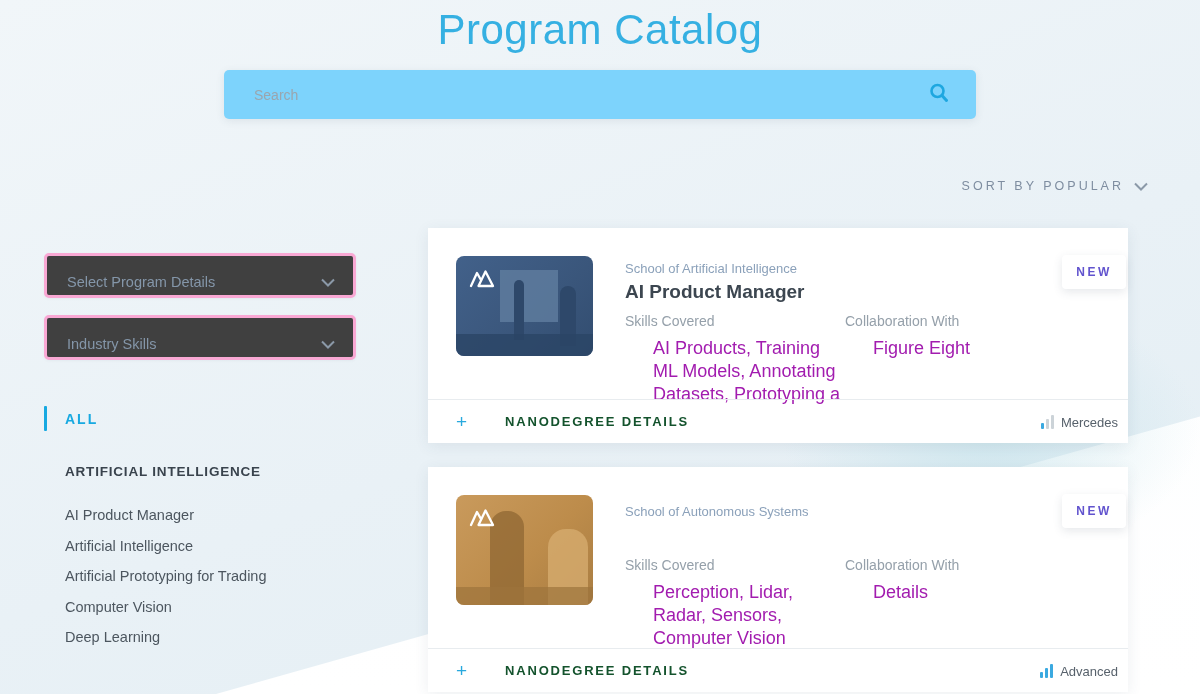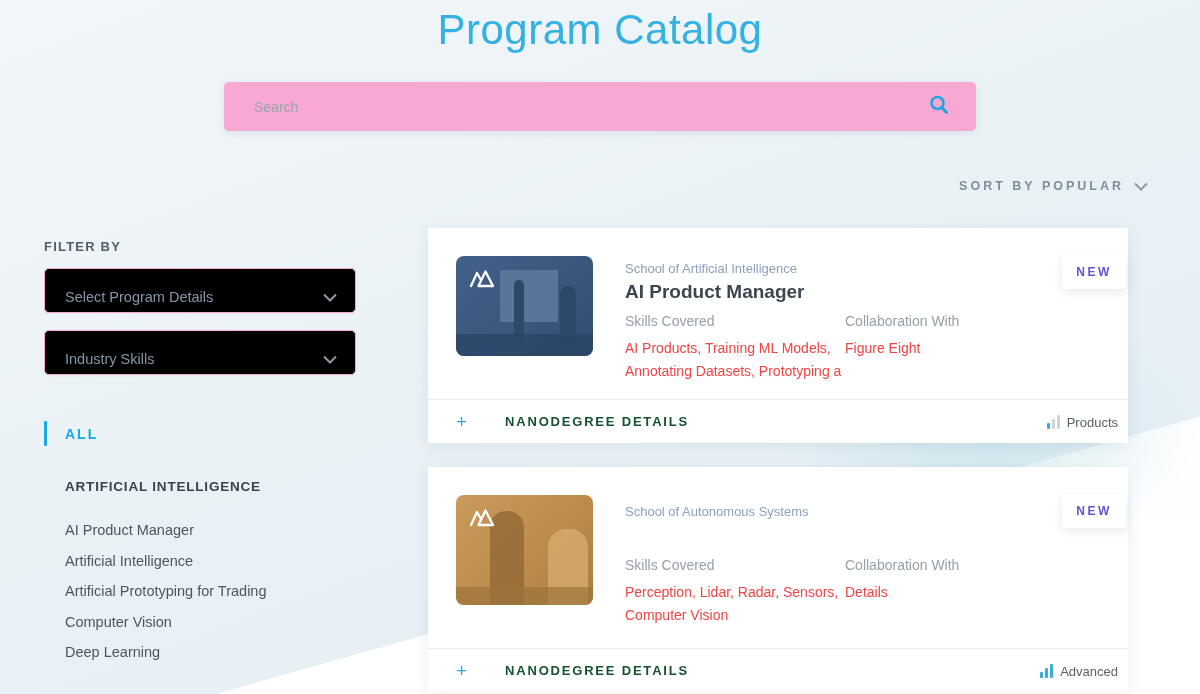--- a/index.html
+++ b/index.html
@@ -23,52 +23,52 @@
     pointer-events: none;
   }
 
   .page-title {
     position: absolute; top: 6px; left: 0; width: 100%;
     text-align: center; font-size: 42px; font-weight: 300;
     color: #35b0e2; letter-spacing: .5px;
   }
 
   .search-wrap {
-    position: absolute; left: 224px; top: 82px; width: 752px; height: 49px;
-    background: #f9a8d4; border-radius: 5px;
+    position: absolute; left: 224px; top: 70px; width: 752px; height: 49px;
+    background: #7dd3fc; border-radius: 5px;
     box-shadow: 0 2px 8px rgba(60,80,100,.10);
     display: flex; align-items: center;
   }
   .search-input {
     flex: 1; border: none; outline: none; background: transparent;
     padding: 0 12px 0 30px; font-size: 14px; color: #4a5560;
     font-family: "Liberation Sans", sans-serif;
   }
   .search-input::placeholder { color: #9aa5ae; }
   .search-btn {
     border: none; background: transparent; cursor: pointer;
     padding: 0 26px 0 8px; display: flex; align-items: center;
   }
 
   .sort-row {
     position: absolute; right: 52px; top: 177px;
     display: flex; align-items: center; gap: 10px; cursor: pointer;
   }
   .sort-label {
-    font-size: 12.5px; letter-spacing: 3px; color: #7e8da0; font-weight: 700;
+    font-size: 12.5px; letter-spacing: 3px; color: #7e8da0; font-weight: 400;
   }
 
   
   .sidebar { position: absolute; left: 44px; top: 239px; width: 312px; }
   .filter-by {
     font-size: 13px; letter-spacing: 1.2px; color: #525e69; font-weight: 700;
   }
   .dd {
-    margin-top: 14px; height: 45px; background: #000000;
-    border: 1px solid #f9a8d4; border-radius: 5px;
+    margin-top: 14px; height: 45px; background: #404040;
+    border: 3px solid #f9a8d4; border-radius: 5px;
     box-shadow: 0 1px 3px rgba(60,80,100,.05);
     display: flex; align-items: center; justify-content: space-between;
     padding: 12px 18px 0 20px; cursor: pointer;
   }
   .dd-label { font-size: 14.5px; color: #8496a9; }
 
   .all-item {
     margin-top: 46px; display: flex; align-items: center; cursor: pointer;
   }
   .all-bar { width: 3px; height: 25px; background: #17a9e1; border-radius: 1px; }
@@ -118,21 +118,21 @@
   }
   .card-1 .card-school { top: 33px; }
   .card-2 .card-school { top: 37px; }
   .card-title {
     position: absolute; left: 197px; font-size: 19px; font-weight: 700;
     color: #3c4650; cursor: pointer;
   }
   .card-1 .card-title { top: 53px; }
   .card-2 .card-title { top: 57px; }
   .meta-label { font-size: 14px; color: #95a0aa; }
-  .meta-value { font-size: 14px; color: #ef4444; line-height: 23px; margin-top: 8px; }
+  .meta-value { font-size: 18px; color: #a21caf; line-height: 23px; margin-top: 8px; margin-left: 28px; }
   .skills-col { position: absolute; left: 197px; width: 218px; }
   .card-1 .skills-col { top: 85px; }
   .card-2 .skills-col { top: 90px; }
   .collab-col { position: absolute; left: 417px; width: 180px; }
   .card-1 .collab-col { top: 85px; }
   .card-2 .collab-col { top: 90px; }
 
   .new-badge {
     position: absolute; right: 2px; top: 27px; background: #fff;
     border-radius: 4px; box-shadow: 0 3px 10px rgba(60,80,100,.13);
@@ -191,21 +191,20 @@
 <div class="sort-row">
   <span class="sort-label">SORT BY POPULAR</span>
   <span>
     <svg width="14" height="9" viewBox="0 0 14 9">
         <path class="chev" d="M1 1.5 L7 7.5 L13 1.5"></path>
       </svg>
   </span>
 </div>
 
 <div class="sidebar">
-  <div class="filter-by">FILTER BY</div>
 
   <div class="dd">
     <span class="dd-label">Select Program Details</span>
     <span>
       <svg width="14" height="9" viewBox="0 0 14 9">
           <path class="chev" d="M1 1.5 L7 7.5 L13 1.5"></path>
         </svg>
     </span>
   </div>
 
@@ -264,21 +263,21 @@
       <button class="details-btn">
         <span class="details-plus">+</span>
         <span class="details-label">NANODEGREE DETAILS</span>
       </button>
       <div class="level">
         <span class="level-bars level-beginner">
           <span class="b1"></span>
             <span class="b2"></span>
             <span class="b3"></span>
         </span>
-        <span class="level-name">Products</span>
+        <span class="level-name">Mercedes</span>
       </div>
     </div>
   </div>
 
   <div class="card card-2">
     <div class="thumb thumb-2">
       <div class="shape p1"></div>
       <div class="shape p2"></div>
       <div class="shape desk"></div>
       <span class="logo">

